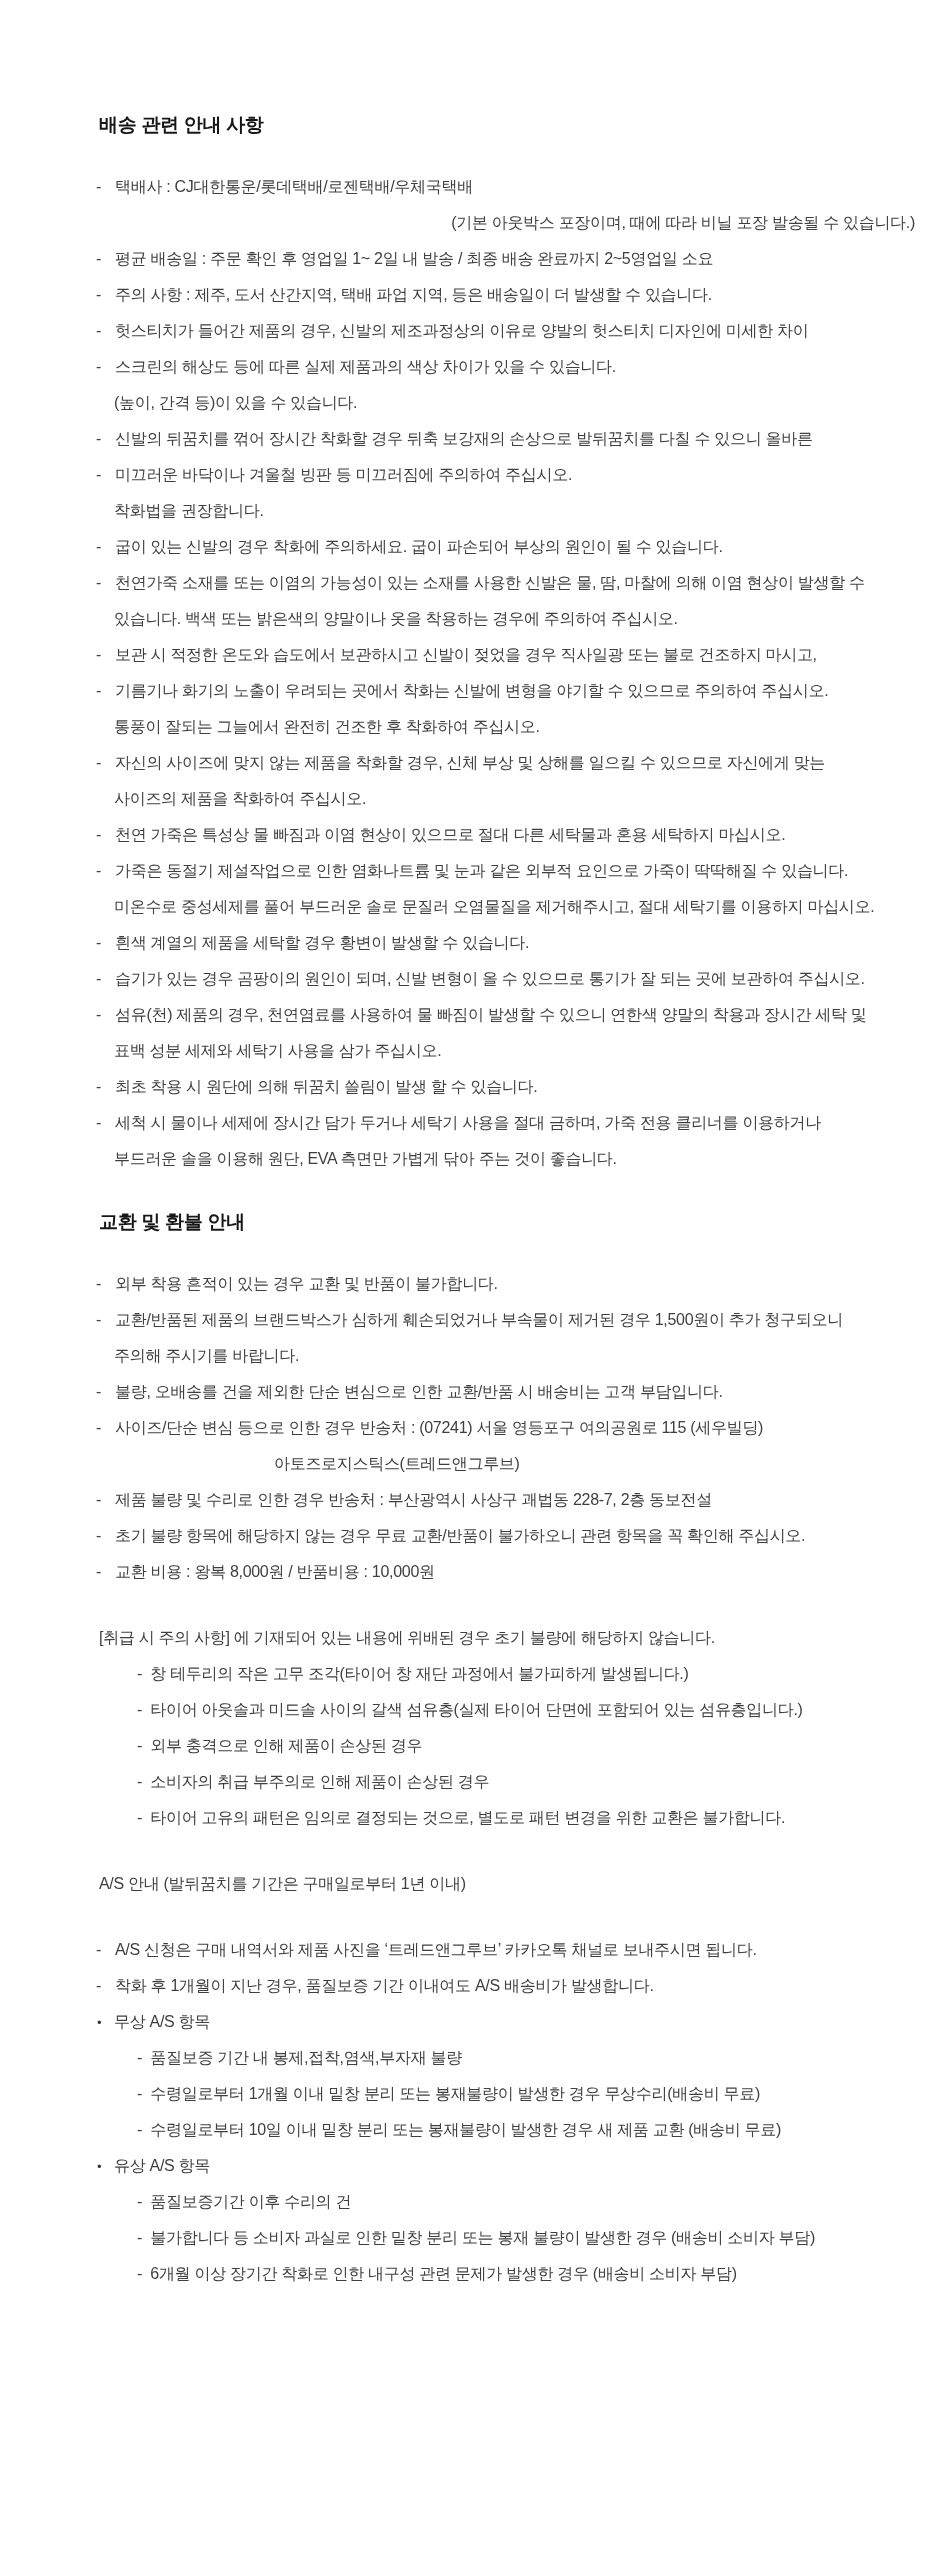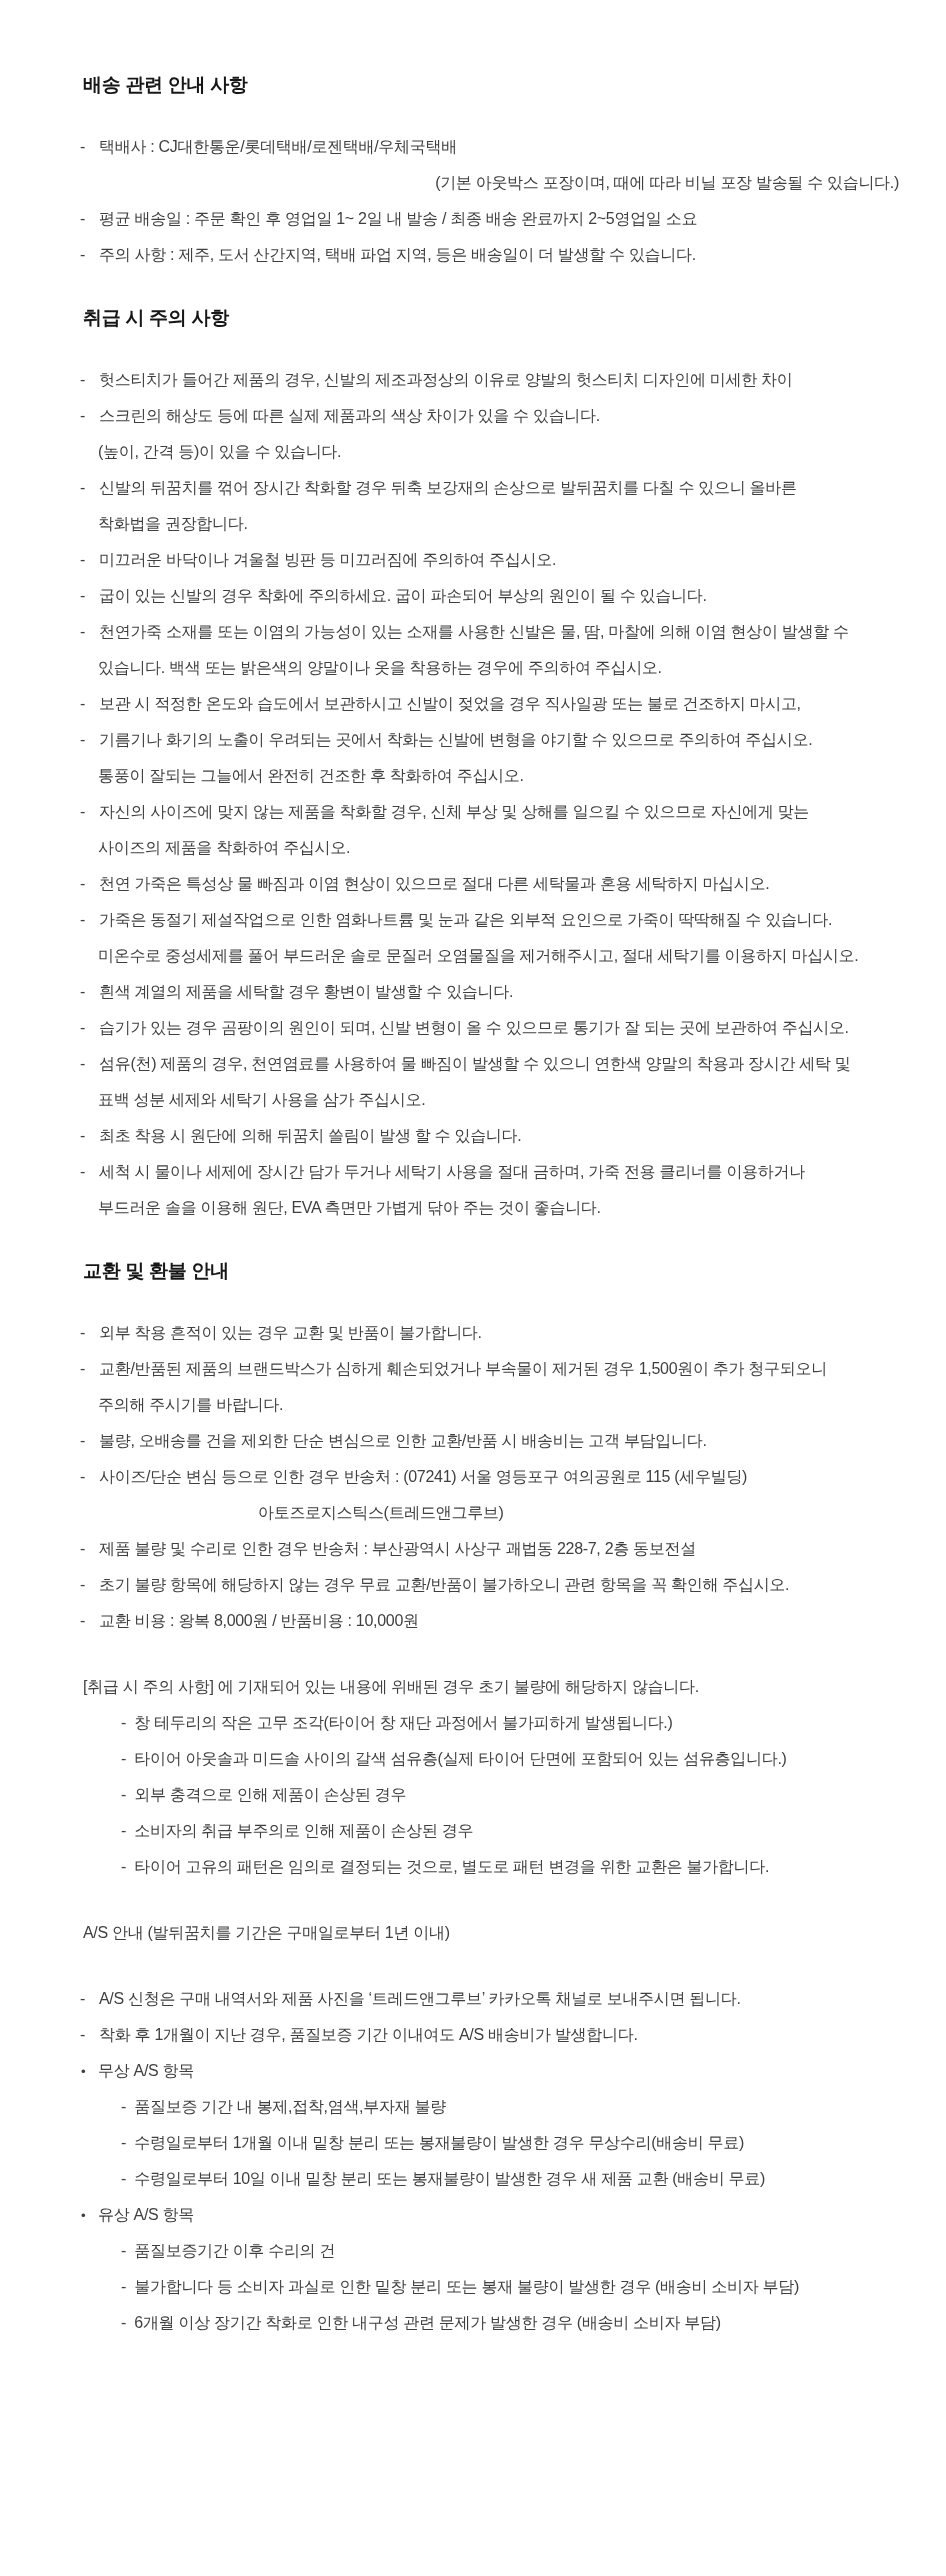--- a/index.html
+++ b/index.html
@@ -10,22 +10,23 @@
   html,body{margin:0;padding:0;}
   body{
     width:947px;
     height:2576px;
     background:var(--bg);
     font-family:"Liberation Sans","DejaVu Sans",sans-serif;
     color:var(--body);
     overflow:hidden;
   }
   .doc{
-    padding-top:40px;
+    padding-top:80px;
     width:899px;
+    margin-left:16px;
   }
   .line{
     height:36px;
     line-height:36px;
     font-size:16px;
     letter-spacing:-0.3px;
     white-space:nowrap;
   }
   .h{
     font-size:19px;
@@ -49,27 +50,26 @@
 </style>
 </head>
 <body>
 
 <div class="doc">
     <div class="line h"><span class="txt">배송 관련 안내 사항</span></div>
     <div class="line item"><span class="marker">-</span><span class="txt">택배사 : CJ대한통운/롯데택배/로젠택배/우체국택배</span></div>
     <div class="line cont cont-paren"><span class="txt">(기본 아웃박스 포장이며, 때에 따라 비닐 포장 발송될 수 있습니다.)</span></div>
     <div class="line item"><span class="marker">-</span><span class="txt">평균 배송일 : 주문 확인 후 영업일 1~ 2일 내 발송 / 최종 배송 완료까지 2~5영업일 소요</span></div>
     <div class="line item"><span class="marker">-</span><span class="txt">주의 사항 : 제주, 도서 산간지역, 택배 파업 지역, 등은 배송일이 더 발생할 수 있습니다.</span></div>
-    <div class="line h"><span class="txt">취급 시 주의 사항</span></div>
     <div class="line item"><span class="marker">-</span><span class="txt">헛스티치가 들어간 제품의 경우, 신발의 제조과정상의 이유로 양발의 헛스티치 디자인에 미세한 차이</span></div>
     <div class="line item"><span class="marker">-</span><span class="txt">스크린의 해상도 등에 따른 실제 제품과의 색상 차이가 있을 수 있습니다.</span></div>
     <div class="line cont"><span class="txt">(높이, 간격 등)이 있을 수 있습니다.</span></div>
     <div class="line item"><span class="marker">-</span><span class="txt">신발의 뒤꿈치를 꺾어 장시간 착화할 경우 뒤축 보강재의 손상으로 발뒤꿈치를 다칠 수 있으니 올바른</span></div>
+    <div class="line item"><span class="marker">-</span><span class="txt">미끄러운 바닥이나 겨울철 빙판 등 미끄러짐에 주의하여 주십시오.</span></div>
     <div class="line cont"><span class="txt">착화법을 권장합니다.</span></div>
-    <div class="line item"><span class="marker">-</span><span class="txt">미끄러운 바닥이나 겨울철 빙판 등 미끄러짐에 주의하여 주십시오.</span></div>
     <div class="line item"><span class="marker">-</span><span class="txt">굽이 있는 신발의 경우 착화에 주의하세요. 굽이 파손되어 부상의 원인이 될 수 있습니다.</span></div>
     <div class="line item"><span class="marker">-</span><span class="txt">천연가죽 소재를 또는 이염의 가능성이 있는 소재를 사용한 신발은 물, 땀, 마찰에 의해 이염 현상이 발생할 수</span></div>
     <div class="line cont"><span class="txt">있습니다. 백색 또는 밝은색의 양말이나 옷을 착용하는 경우에 주의하여 주십시오.</span></div>
     <div class="line item"><span class="marker">-</span><span class="txt">보관 시 적정한 온도와 습도에서 보관하시고 신발이 젖었을 경우 직사일광 또는 불로 건조하지 마시고,</span></div>
     <div class="line item"><span class="marker">-</span><span class="txt">기름기나 화기의 노출이 우려되는 곳에서 착화는 신발에 변형을 야기할 수 있으므로 주의하여 주십시오.</span></div>
     <div class="line cont"><span class="txt">통풍이 잘되는 그늘에서 완전히 건조한 후 착화하여 주십시오.</span></div>
     <div class="line item"><span class="marker">-</span><span class="txt">자신의 사이즈에 맞지 않는 제품을 착화할 경우, 신체 부상 및 상해를 일으킬 수 있으므로 자신에게 맞는</span></div>
     <div class="line cont"><span class="txt">사이즈의 제품을 착화하여 주십시오.</span></div>
     <div class="line item"><span class="marker">-</span><span class="txt">천연 가죽은 특성상 물 빠짐과 이염 현상이 있으므로 절대 다른 세탁물과 혼용 세탁하지 마십시오.</span></div>
     <div class="line item"><span class="marker">-</span><span class="txt">가죽은 동절기 제설작업으로 인한 염화나트륨 및 눈과 같은 외부적 요인으로 가죽이 딱딱해질 수 있습니다.</span></div>

